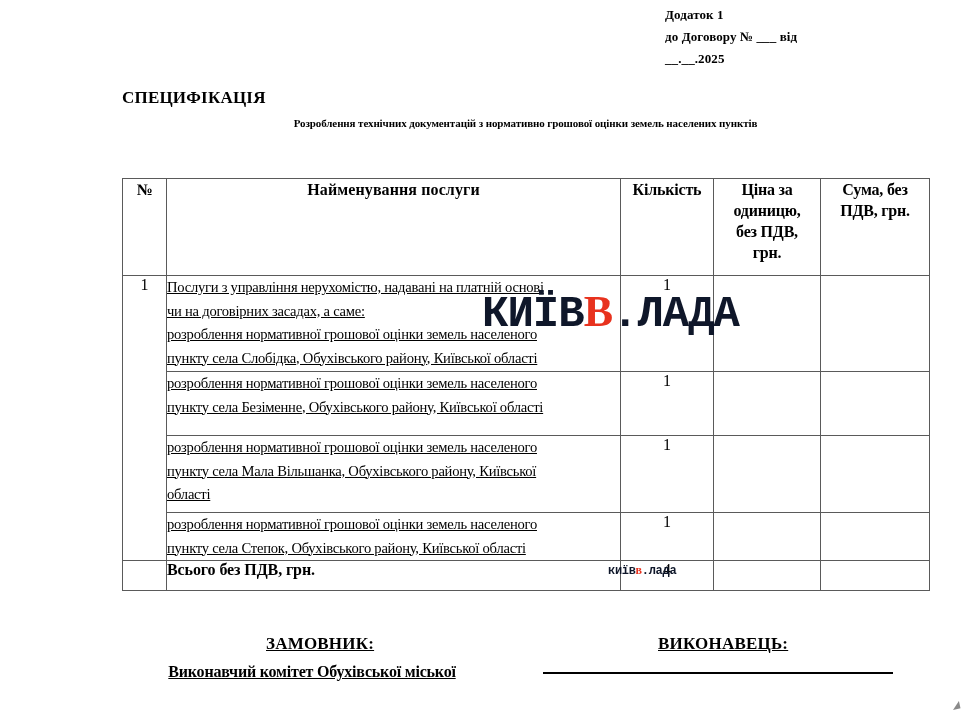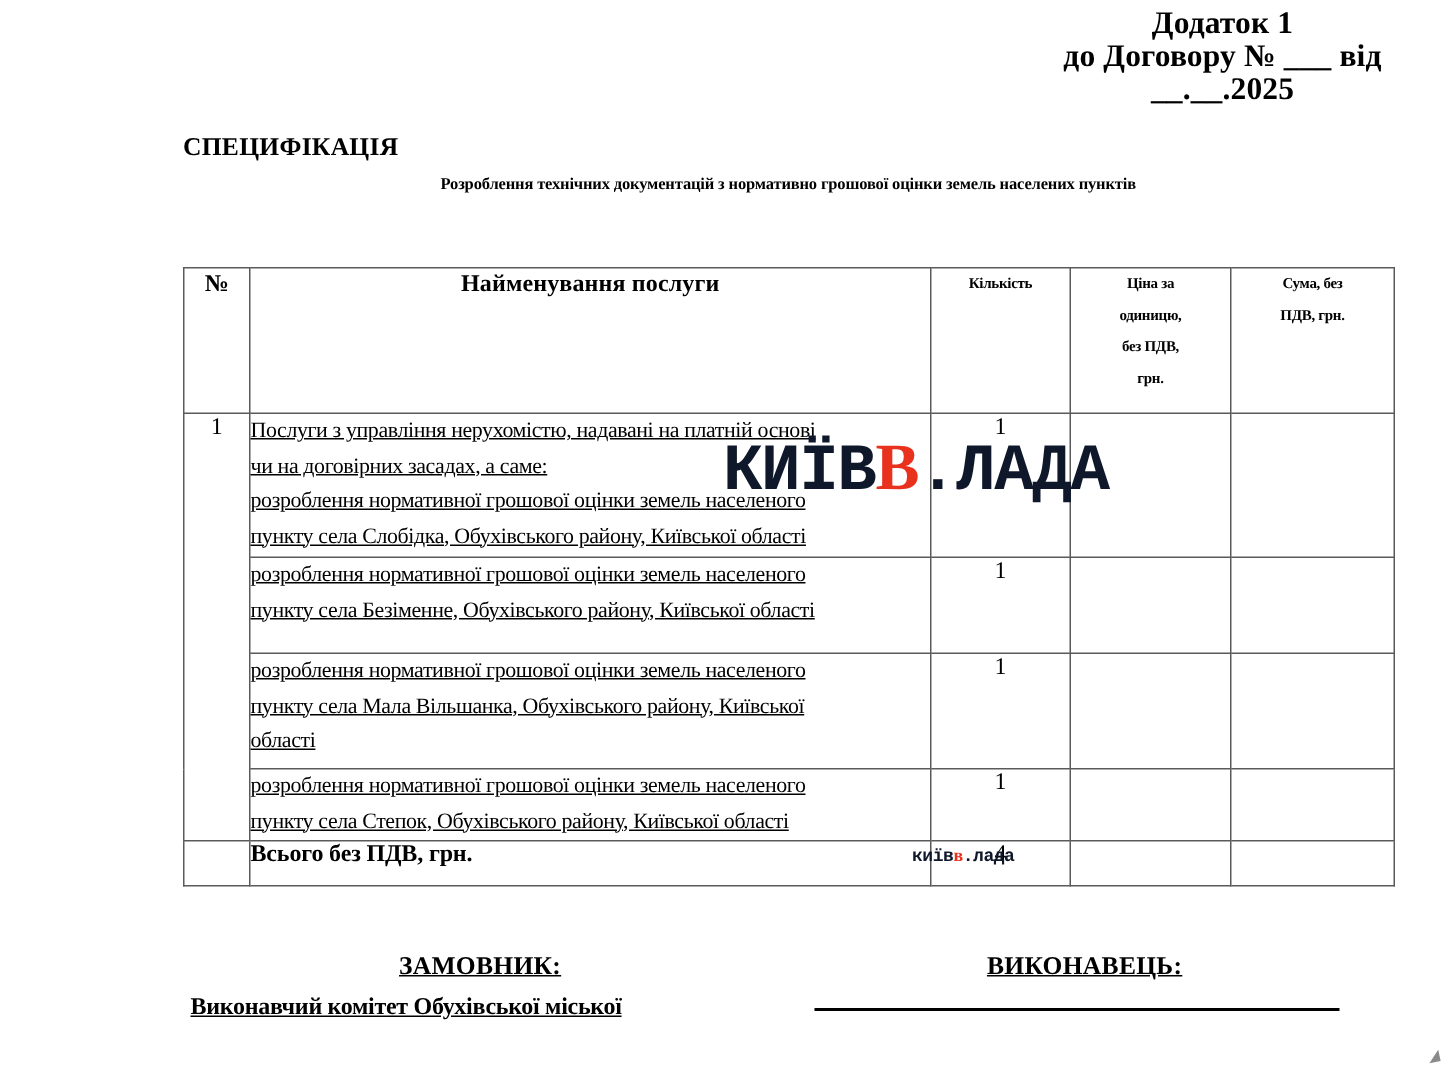--- a/index.html
+++ b/index.html
@@ -16,23 +16,23 @@
     color: #000000;
   }
 
   
   .doc-header {
     position: absolute;
     left: 665px;
     top: 4px;
     width: 300px;
     font-weight: bold;
-    font-size: 21px;
+    font-size: 13px;
     line-height: 22px;
-    text-align: center;
+    text-align: left;
     letter-spacing: 0.1px;
   }
 
   
   .spec-title {
     position: absolute;
     left: 122px;
     top: 88px;
     width: 807px;
     text-align: left;
@@ -69,21 +69,21 @@
   .col-no      { width: 44px; }
   .col-name    { width: 454px; }
   .col-qty     { width: 93px; }
   .col-price   { width: 107px; }
   .col-sum     { width: 109px; }
 
   .hdr-cell {
     text-align: center;
     vertical-align: middle;
     font-weight: bold;
-    font-size: 10px;
+    font-size: 16px;
     line-height: 21px;
     height: 96px;
     padding: 2px 3px;
     letter-spacing: -0.2px;
   }
   .hdr-no   { font-size: 16px; }
   .hdr-name { font-size: 16px; letter-spacing: 0.1px; }
 
   .svc-cell {
     font-size: 14.6px;
@@ -177,20 +177,21 @@
   }
   .sig-zamovnyk-body {
     position: absolute;
     left: 127px;
     top: 658px;
     width: 370px;
     font-weight: bold;
     font-size: 16px;
     line-height: 27px;
     letter-spacing: -0.2px;
+    text-align: center;
   }
   .sig-zamovnyk-body span {
     text-decoration: underline;
     display: inline;
   }
   .sig-line {
     position: absolute;
     left: 543px;
     top: 672px;
     width: 350px;

